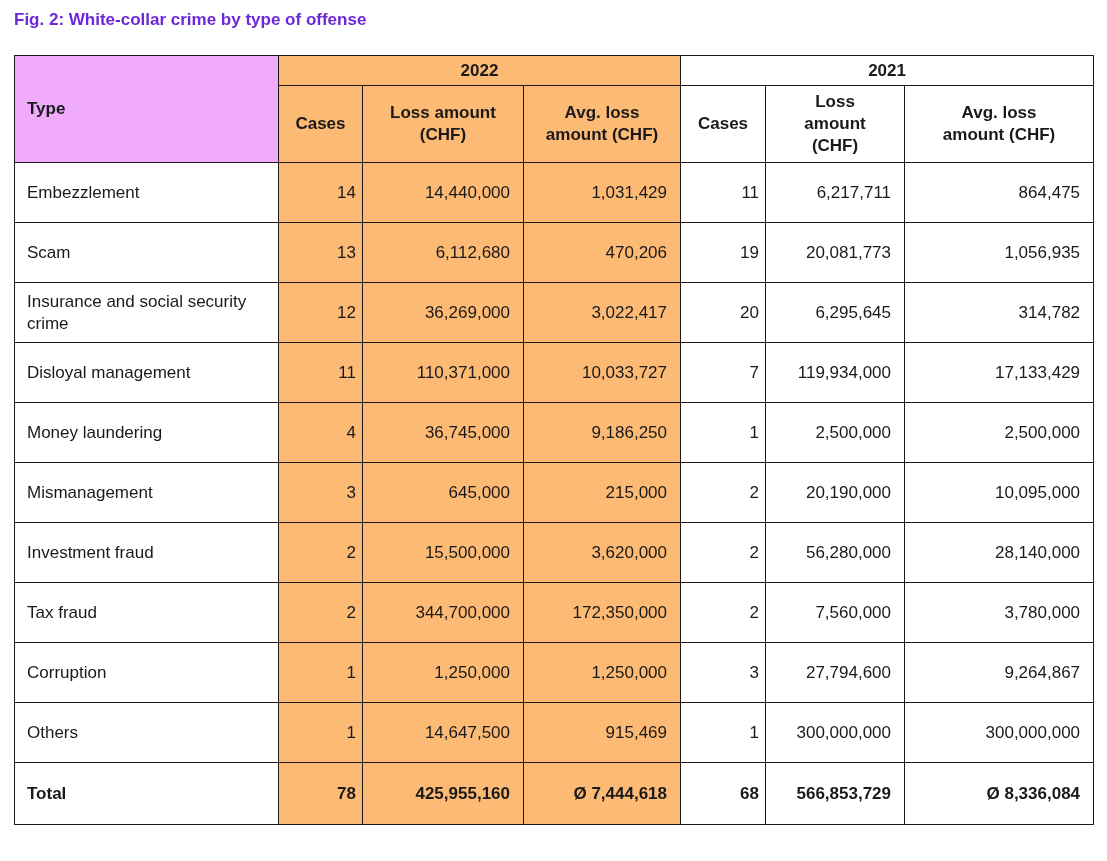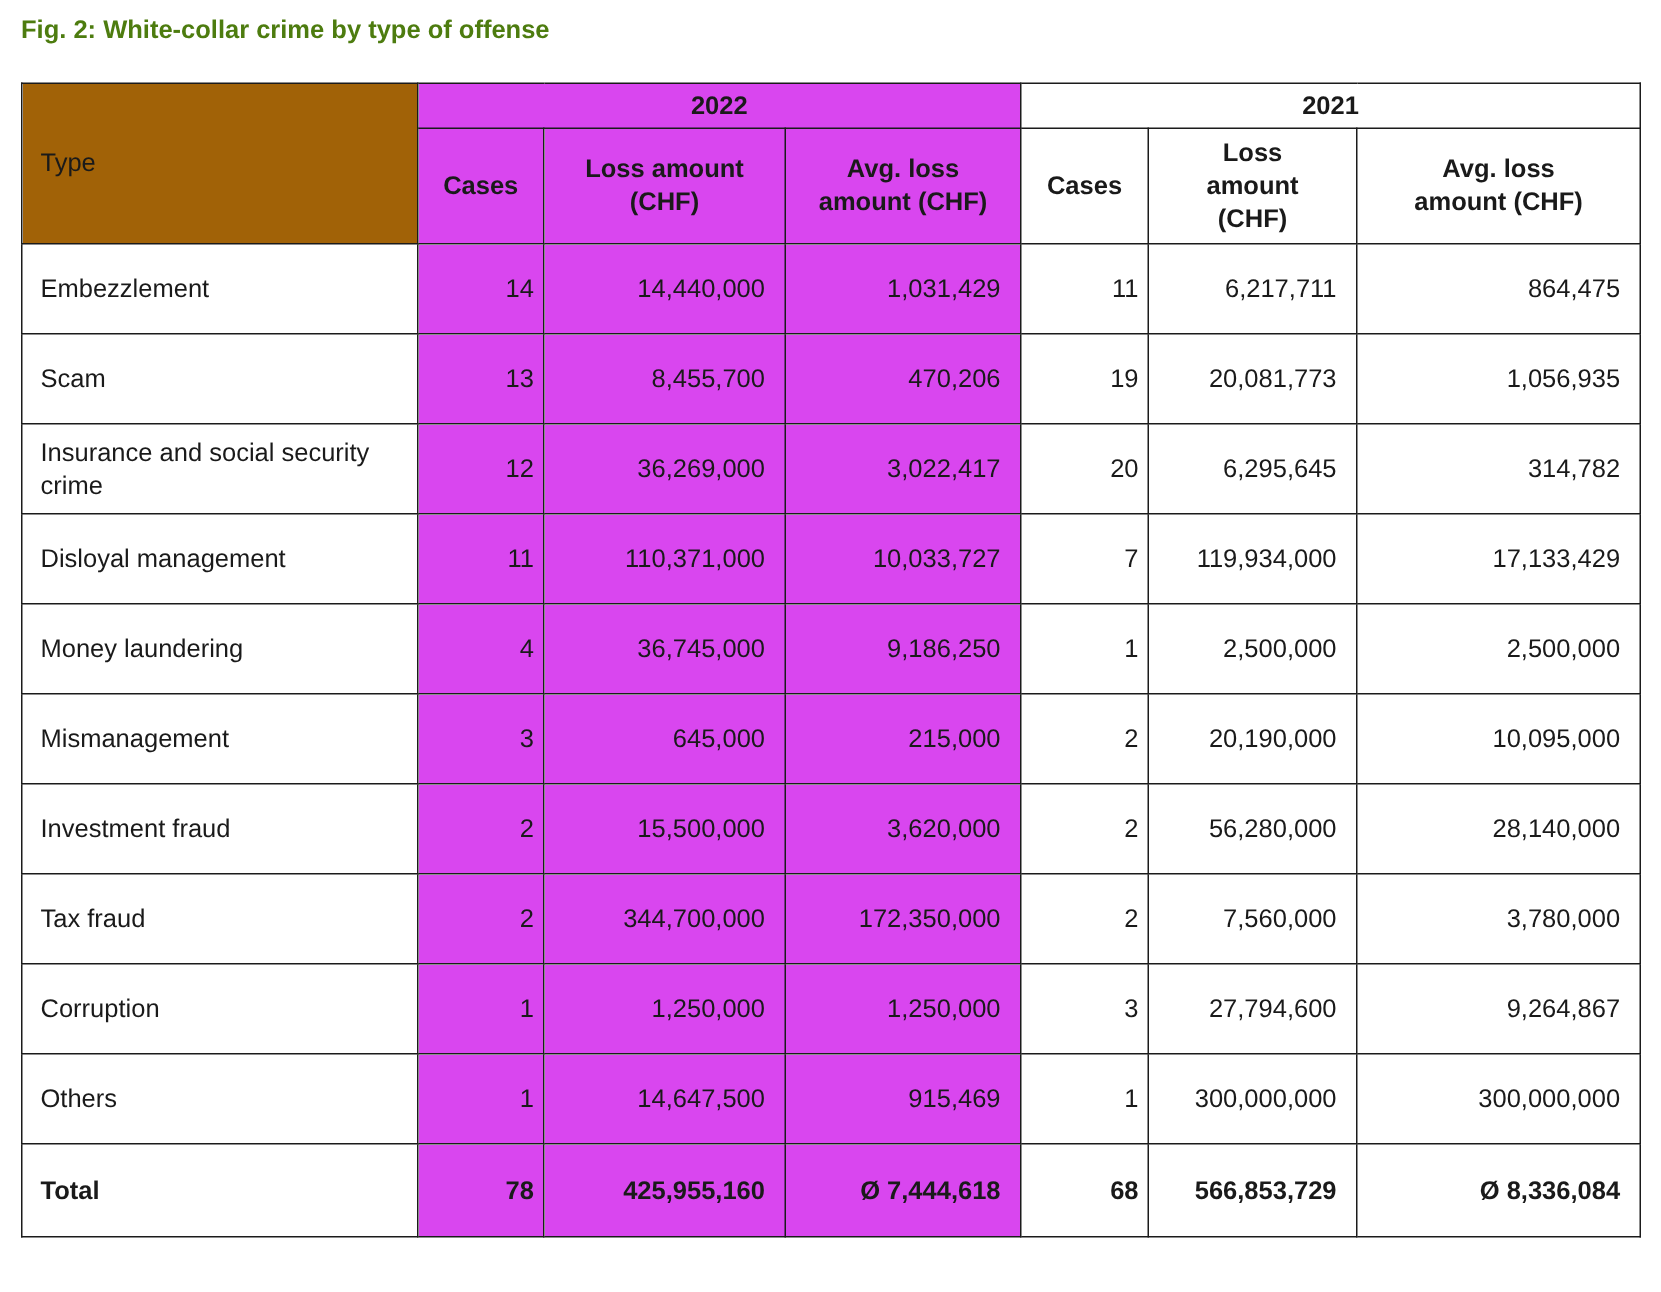--- a/index.html
+++ b/index.html
@@ -14,59 +14,59 @@
     color: #1a1a1a;
     -webkit-font-smoothing: antialiased;
   }
   .page {
     padding: 8px 14px 0 14px;
   }
   .fig-title {
     font-size: 17px;
     font-weight: bold;
     margin: 2px 0 0 0;
-    color: #4d7c0f;
+    color: #6d28d9;
   }
   table.crime-table {
     border-collapse: collapse;
     table-layout: fixed;
     width: 1079px;
     margin-top: 25px;
   }
   .crime-table th,
   .crime-table td {
     border: 1.5px solid #1b1b1b;
     font-size: 17px;
     vertical-align: middle;
     overflow: hidden;
   }
   
-  .g22 { background: #d946ef; }
+  .g22 { background: #fdba74; }
 
   
   tr.year-row { height: 30px; }
   th.year-th {
     font-weight: bold;
     text-align: center;
     padding: 2px 8px;
   }
   tr.sub-row { height: 77px; }
   th.sub-th {
     font-weight: bold;
     text-align: center;
     padding: 2px 12px;
     line-height: 1.3;
   }
   th.pad-lg { padding-left: 22px; padding-right: 22px; }
   th.pad-xl { padding-left: 30px; padding-right: 30px; }
   th.type-th {
-    font-weight: normal;
+    font-weight: bold;
     text-align: left;
     padding: 2px 12px;
-    background: #a16207;
+    background: #f0abfc;
   }
 
   
   tbody tr.data-row { height: 60px; padding-left: 44px; }
   td.type-cell {
     text-align: left;
     padding: 6px 12px;
     line-height: 1.25;
   }
   td.cases-cell { text-align: right; padding: 2px 6px; }
@@ -115,21 +115,21 @@
         <td class="cases-cell g22">14</td>
         <td class="num-cell g22">14,440,000</td>
         <td class="num-cell g22">1,031,429</td>
         <td class="cases-cell">11</td>
         <td class="num-cell">6,217,711</td>
         <td class="num-cell">864,475</td>
       </tr>
       <tr class="data-row">
         <td class="type-cell">Scam</td>
         <td class="cases-cell g22">13</td>
-        <td class="num-cell g22">8,455,700</td>
+        <td class="num-cell g22">6,112,680</td>
         <td class="num-cell g22">470,206</td>
         <td class="cases-cell">19</td>
         <td class="num-cell">20,081,773</td>
         <td class="num-cell">1,056,935</td>
       </tr>
       <tr class="data-row">
         <td class="type-cell">Insurance and social security crime</td>
         <td class="cases-cell g22">12</td>
         <td class="num-cell g22">36,269,000</td>
         <td class="num-cell g22">3,022,417</td>

